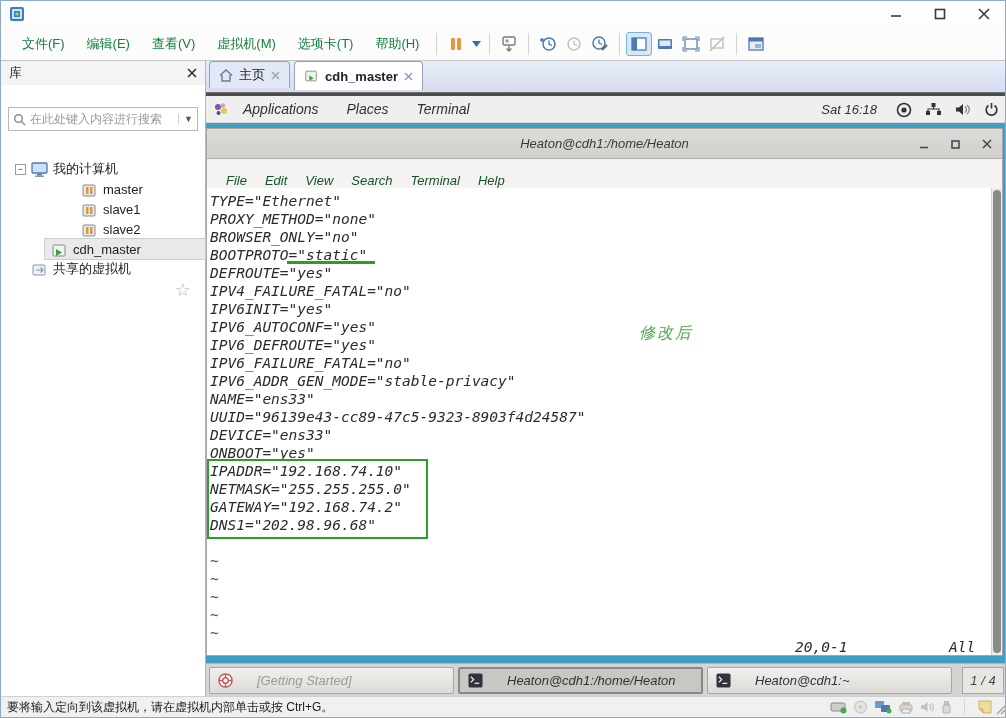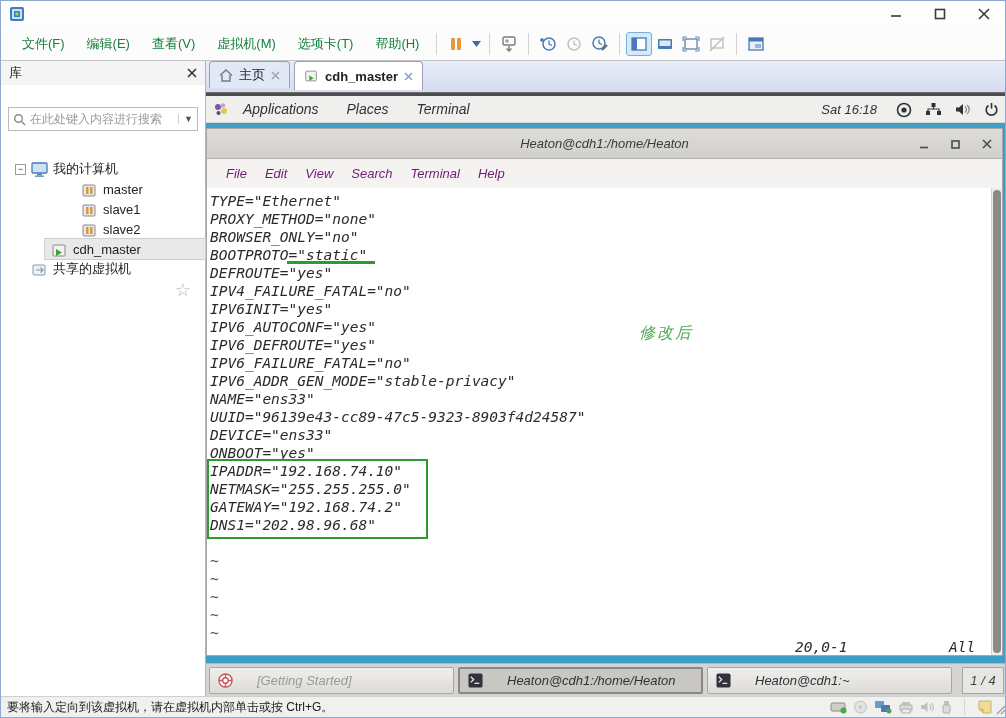--- a/index.html
+++ b/index.html
@@ -51,21 +51,21 @@
   .gnome-bar { position:absolute; left:0; top:3px; width:801px; height:27px; background:#efefed; border-bottom:1px solid #d7d7d5; display:flex; align-items:center; font-size:14px; color:#2e3436; }
   .gnome-menu { padding:0 14px; }
   .gnome-right { position:absolute; right:8px; top:0; height:27px; display:flex; align-items:center; gap:13px; }
   .gnome-clock { font-size:13px; color:#2e3436; margin-right:6px; }
 
   
   .terminal { position:absolute; left:0; top:35px; width:797px; height:528px; background:#fff; border:1px solid #a9a7a3; }
   .term-title { position:relative; height:30px; background:linear-gradient(#dedcd8,#d2d0cc); border-bottom:1px solid #b4b2ae; display:flex; align-items:center; justify-content:center; font-size:13px; color:#3a3a3a; }
   .term-btns { position:absolute; right:10px; top:0; height:30px; display:flex; align-items:center; gap:22px; color:#4a4a4a; }
   .term-btns span svg { display:block; }
-  .term-menu { height:29px; background:#f4f3f1; display:flex; align-items:center; padding-left:10px; font-size:13px; color:#701a75; }
+  .term-menu { height:29px; background:#f4f3f1; display:flex; align-items:flex-end; padding-left:10px; font-size:13px; color:#14532d; }
   .term-menu span { padding:0 9px; }
   .term-content { position:relative; height:467px; background:#fff; font-family:"DejaVu Sans Mono","Liberation Mono",monospace; font-size:14.5px; line-height:18px; color:#2b2b2b; padding:4px 0 0 3px; overflow:hidden; }
   .tline { height:18px; white-space:pre; }
   .tline.tilde { color:#5a5a5a; }
   .term-scroll { position:absolute; right:0; top:0; bottom:0; width:11px; background:#eeedeb; border-left:1px solid #d4d2cf; }
   .term-thumb { position:absolute; left:1px; right:1px; top:2px; bottom:2px; background:#8b8b86; border-radius:5px; }
   .vi-status { position:absolute; top:450px; left:0; width:100%; height:18px; }
   .vi-pos { position:absolute; left:588px; }
   .vi-all { position:absolute; left:742px; }
   .green-underline { position:absolute; left:80px; top:73px; width:88px; height:3px; background:var(--green); }

